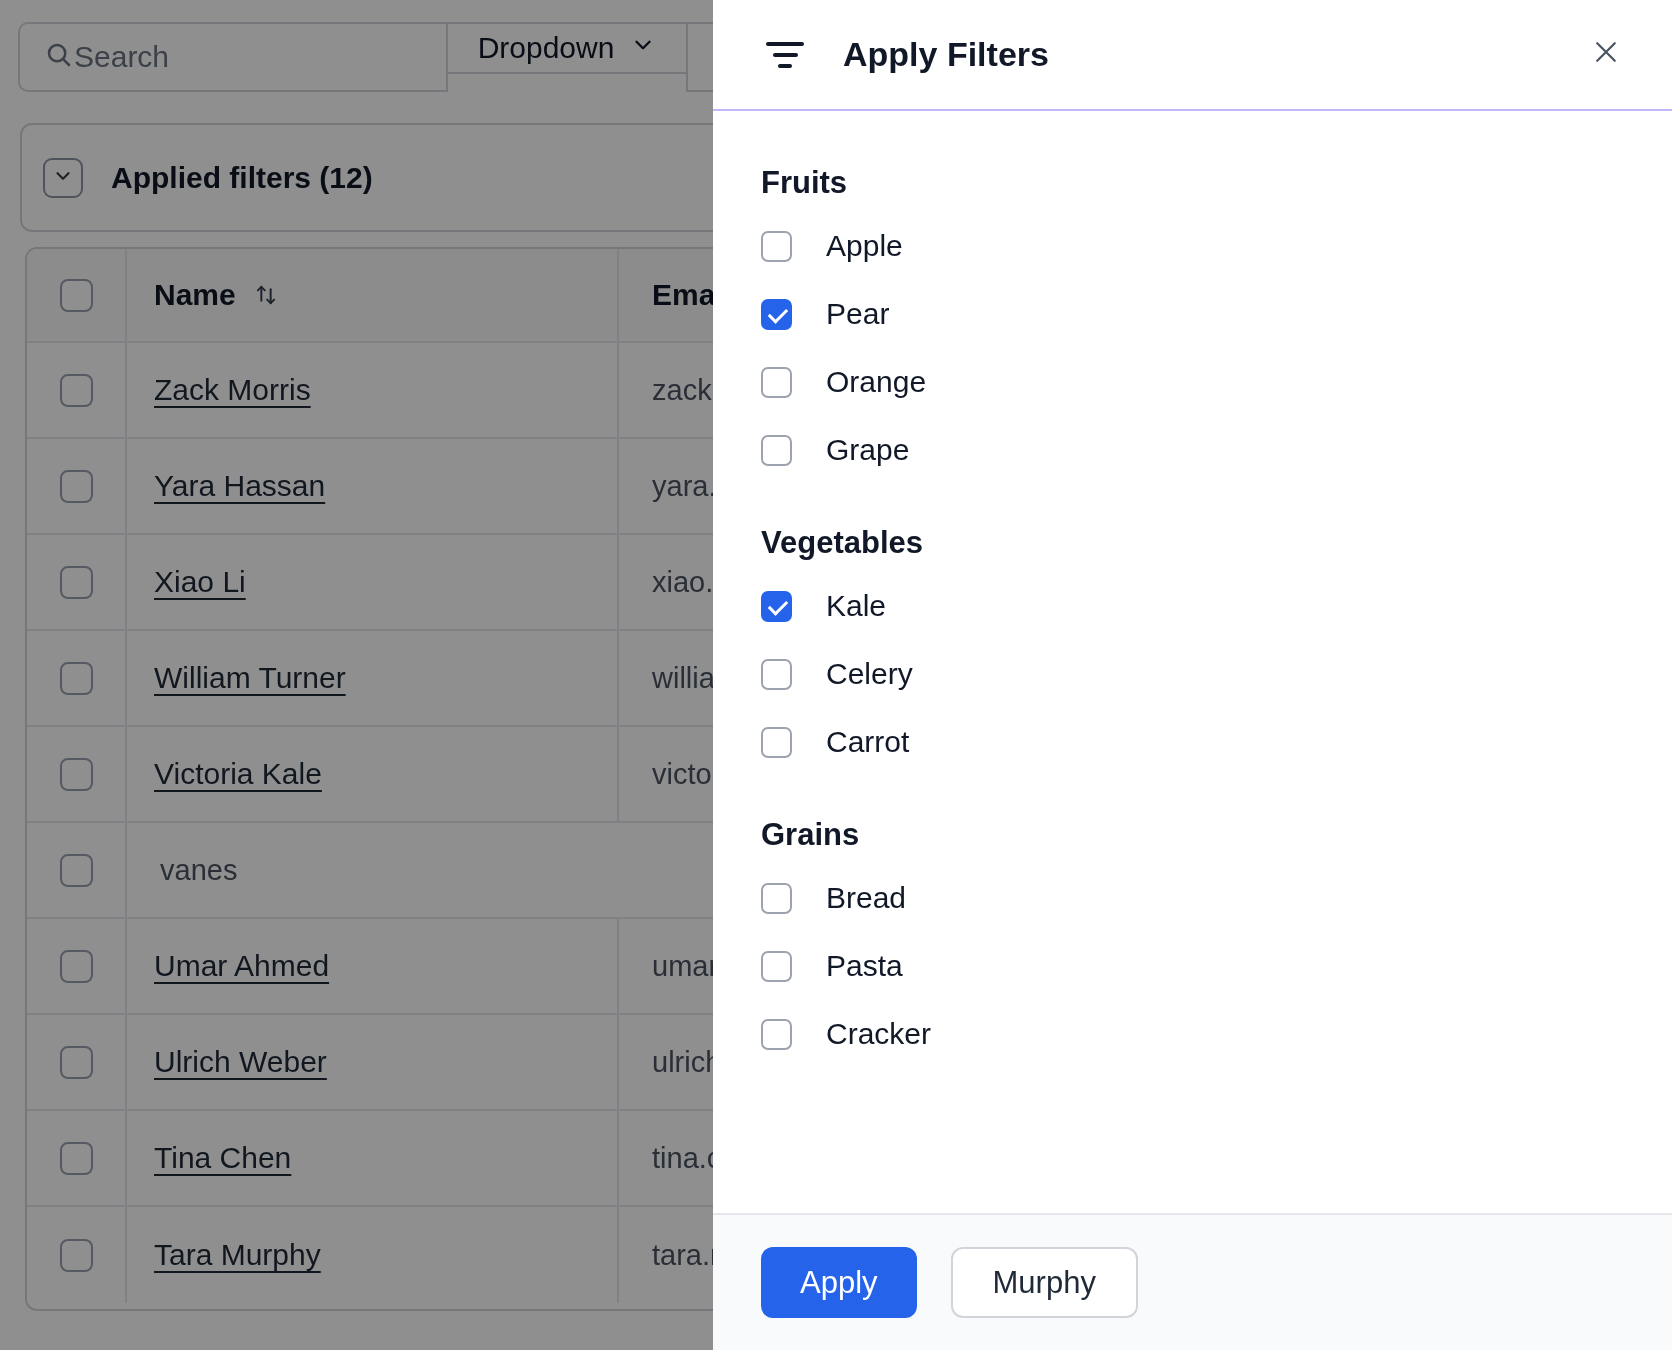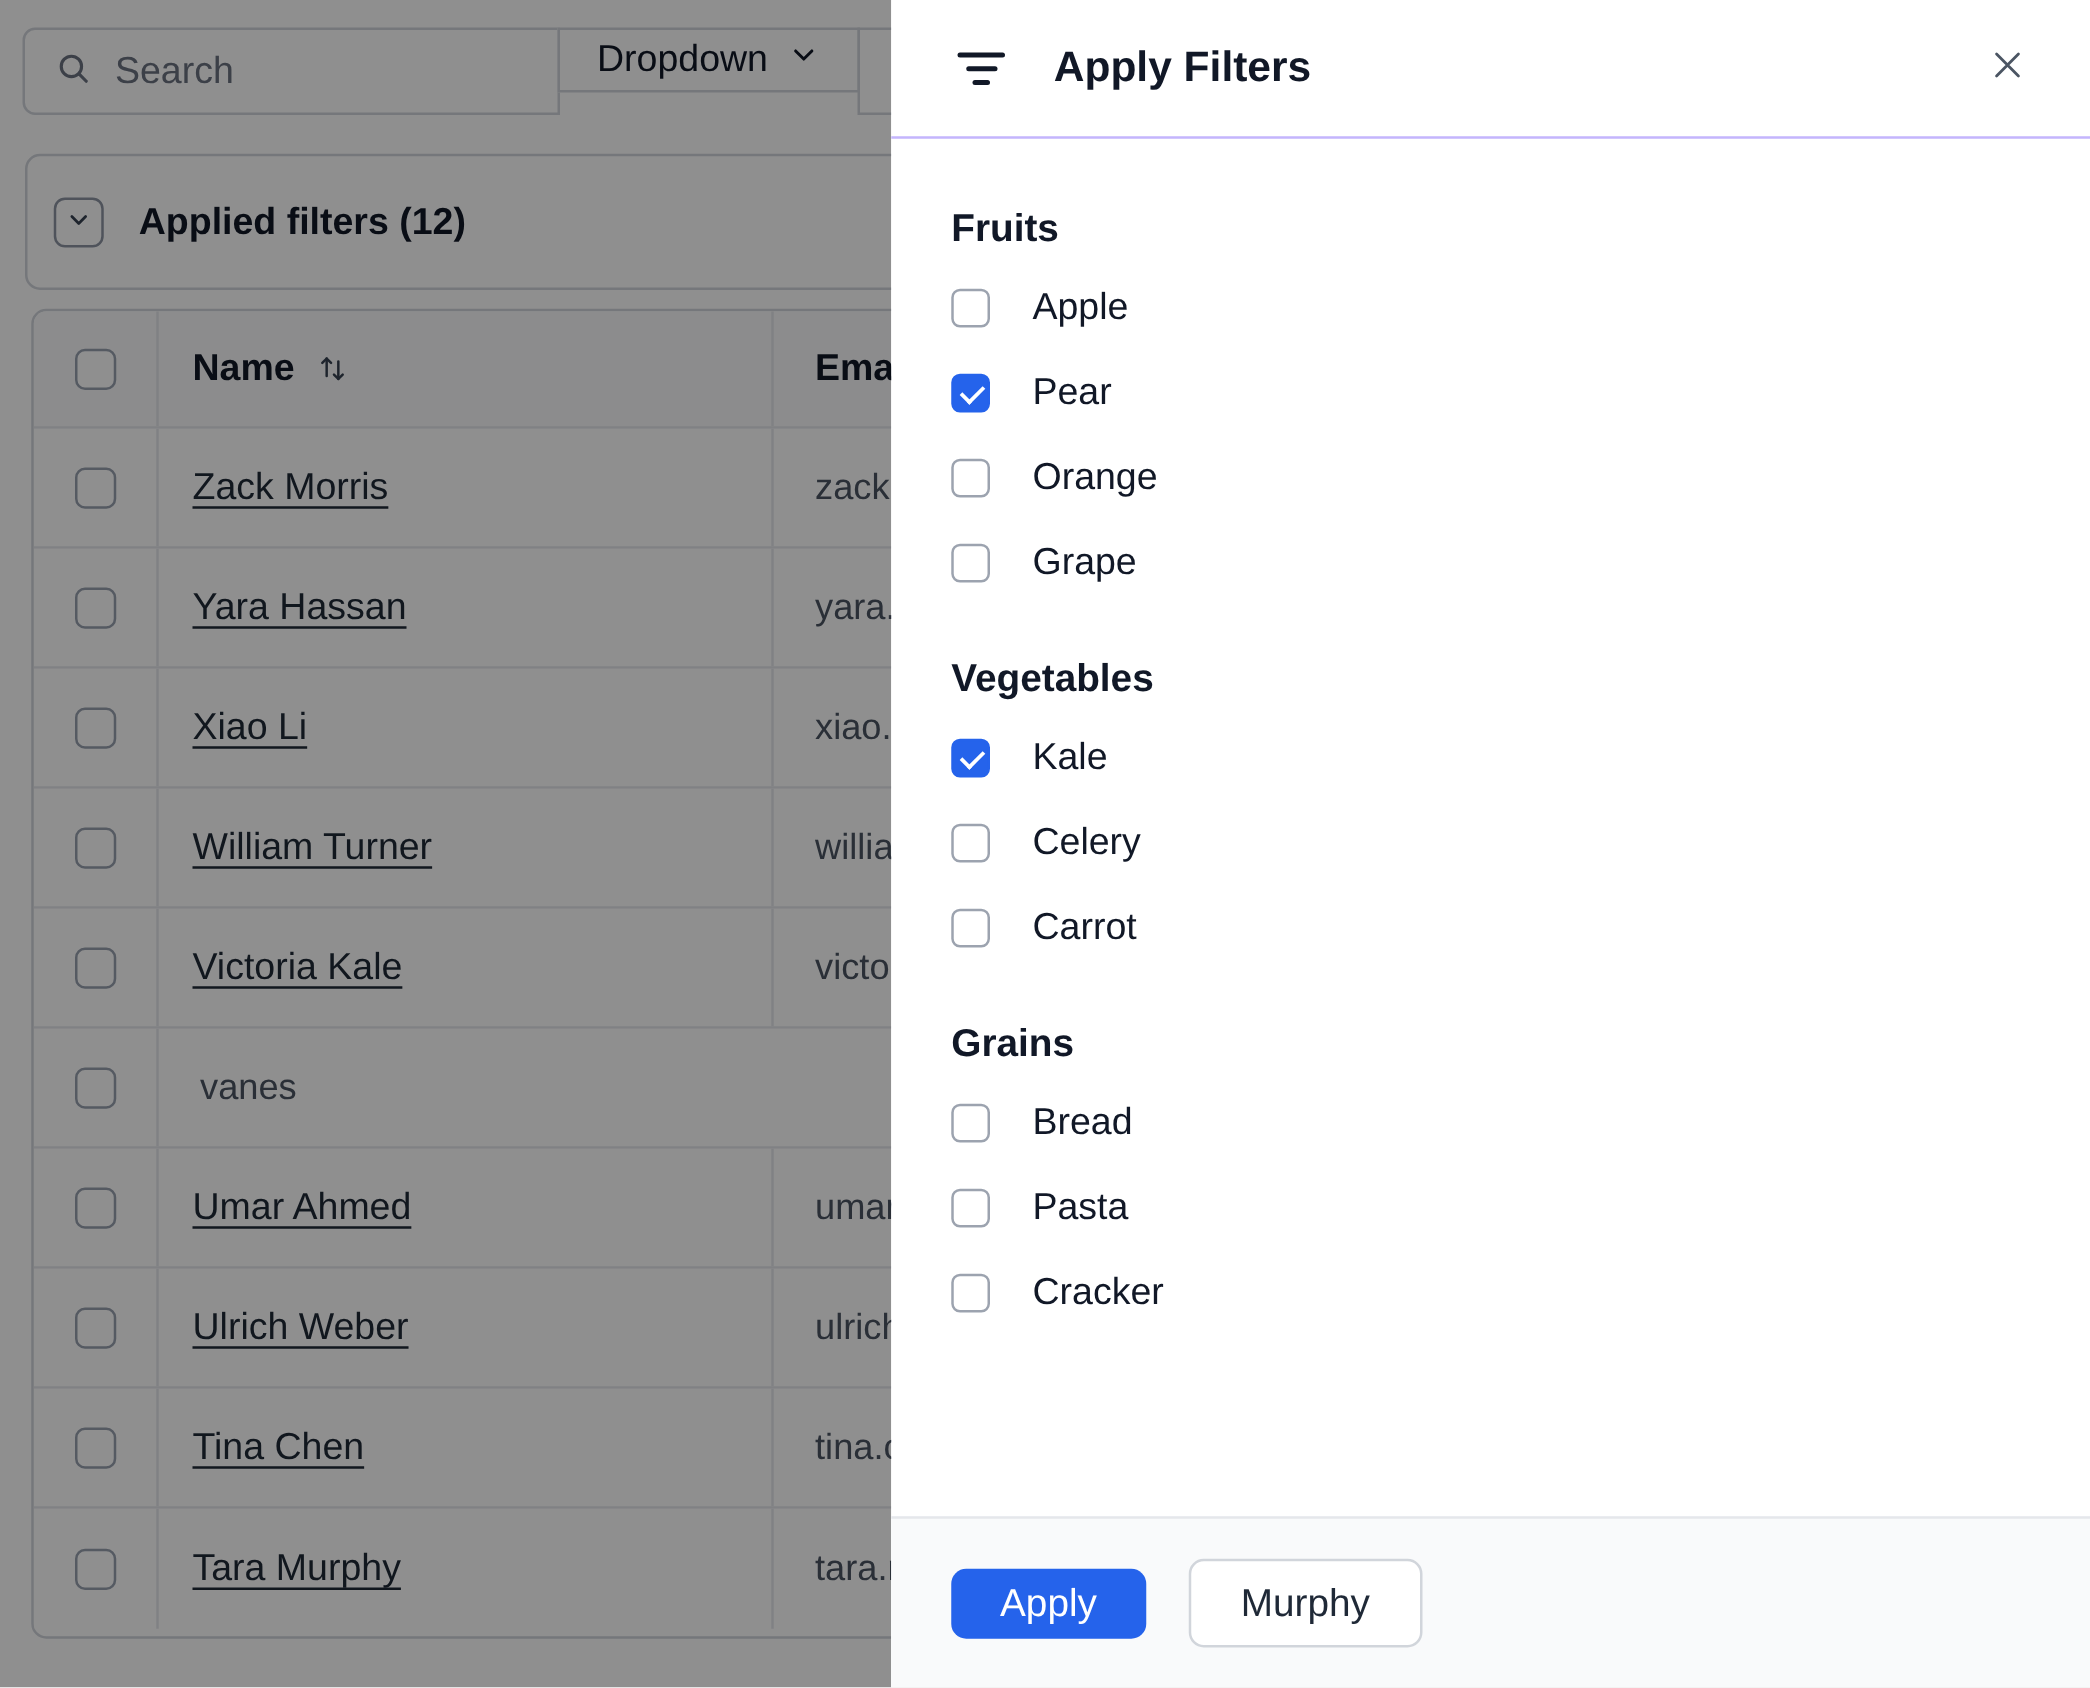--- a/index.html
+++ b/index.html
@@ -7,21 +7,21 @@
   #app {
     position:relative; width:1672px; height:1350px; background:#ffffff;
     overflow:hidden; font-family:"Liberation Sans","DejaVu Sans",sans-serif;
     -webkit-font-smoothing:antialiased;
   }
 
   
   .search-box {
     position:absolute; left:18px; top:22px; width:430px; height:70px;
     border:2px solid #d1d5db; border-radius:10px 0 0 10px; background:#fff;
-    display:flex; align-items:center; padding-left:24px; gap:18px;
+    display:flex; align-items:center; padding-left:24px; 
   }
   .search-placeholder { font-size:30px; color:#6b7280; }
   .dropdown-btn {
     position:absolute; left:446px; top:22px; width:242px; height:52px;
     border:2px solid #d1d5db; background:#fff; display:flex; align-items:center;
     justify-content:center; gap:16px; font-size:30px; color:#111827; cursor:pointer;text-align:right;
   }
   .extra-seg {
     position:absolute; left:686px; top:22px; width:110px; height:70px;
     border:2px solid #d1d5db; border-radius:0 10px 10px 0; background:#fff;
@@ -95,21 +95,21 @@
     content:""; position:absolute; left:6px; top:7px; width:15px; height:8px;
     border-left:3px solid #fff; border-bottom:3px solid #fff; transform:rotate(-45deg);
   }
   .olabel { font-size:30px; color:#111827; }
 
   .panel-footer {
     flex:0 0 auto; height:137px; background:#f9fafb; border-top:2px solid #e5e7eb;
     display:flex; align-items:center; padding-left:48px; gap:34px;
   }
   .apply-btn {
-    height:56px; padding:0 39px; border-radius:12px; border:none;
+    height:71px; padding:0 39px; border-radius:12px; border:none;
     background:var(--accent,#2563eb); color:#fff; font-size:31px; cursor:pointer;
     font-family:inherit;
   }
   .cancel-btn {
     height:71px; padding:0 40px; border-radius:12px; background:#fff;
     border:2px solid #d1d5db; color:#1f2937; font-size:31px; cursor:pointer;
     font-family:inherit;
   }
 </style>
 </head>

